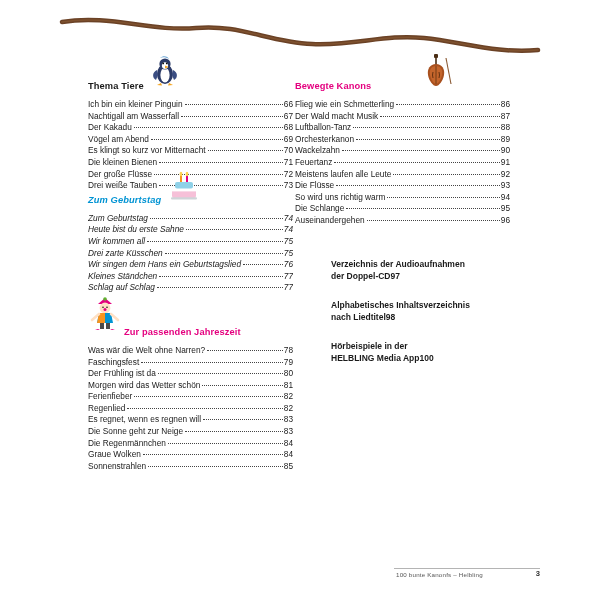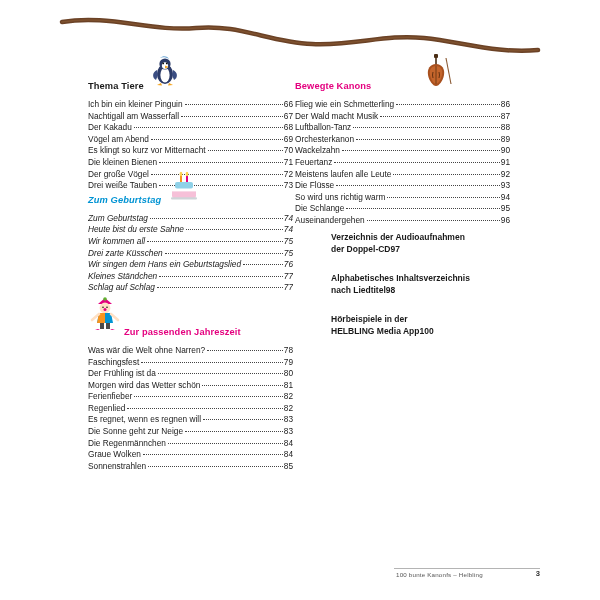--- a/index.html
+++ b/index.html
@@ -193,21 +193,21 @@
             <span class="t">Es klingt so kurz vor Mitternacht</span>
             <span class="dots"></span>
             <span class="p">70</span>
           </li>
         <li>
             <span class="t">Die kleinen Bienen</span>
             <span class="dots"></span>
             <span class="p">71</span>
           </li>
         <li>
-            <span class="t">Der große Vögel</span>
+            <span class="t">Der große Flüsse</span>
             <span class="dots"></span>
             <span class="p">72</span>
           </li>
         <li>
             <span class="t">Drei weiße Tauben</span>
             <span class="dots"></span>
             <span class="p">73</span>
           </li>
       </ul>
     </div>
@@ -344,21 +344,21 @@
             <span class="t">Sonnenstrahlen</span>
             <span class="dots"></span>
             <span class="p">85</span>
           </li>
       </ul>
     </div>
   </div>
 
   <div class="col col-right">
 
-    <div class="section" style="margin-bottom:4px;text-align:right;">
+    <div class="section" style="margin-bottom:31px;text-align:right;">
       <div class="ill" style="left:125px; top:-24px;">
         <svg width="34" height="34" viewBox="0 0 34 34">
           <path d="M16,1 L16,12" stroke="#4a2d14" stroke-width="1.6"></path>
           <rect x="14" y="0" width="4" height="4" rx="1" fill="#4a2d14"></rect>
           <path d="M16,10 C10,10 7,15 8,21 C9,27 13,32 16,32 C19,32 23,27 24,21 C25,15 22,10 16,10 z" fill="#a8501e"></path>
           <path d="M16,12 C11,12 9,16 10,21 C11,26 14,30 16,30 C18,30 21,26 22,21 C23,16 21,12 16,12 z" fill="#c4652c"></path>
           <path d="M13,18 q-1,3 0,6" stroke="#5a2b0c" stroke-width="0.9" fill="none"></path>
           <path d="M19,18 q1,3 0,6" stroke="#5a2b0c" stroke-width="0.9" fill="none"></path>
           <path d="M16,12 L16,30" stroke="#3d2008" stroke-width="0.6"></path>
           <path d="M26,4 L31,30" stroke="#8b5a34" stroke-width="1.1"></path>

